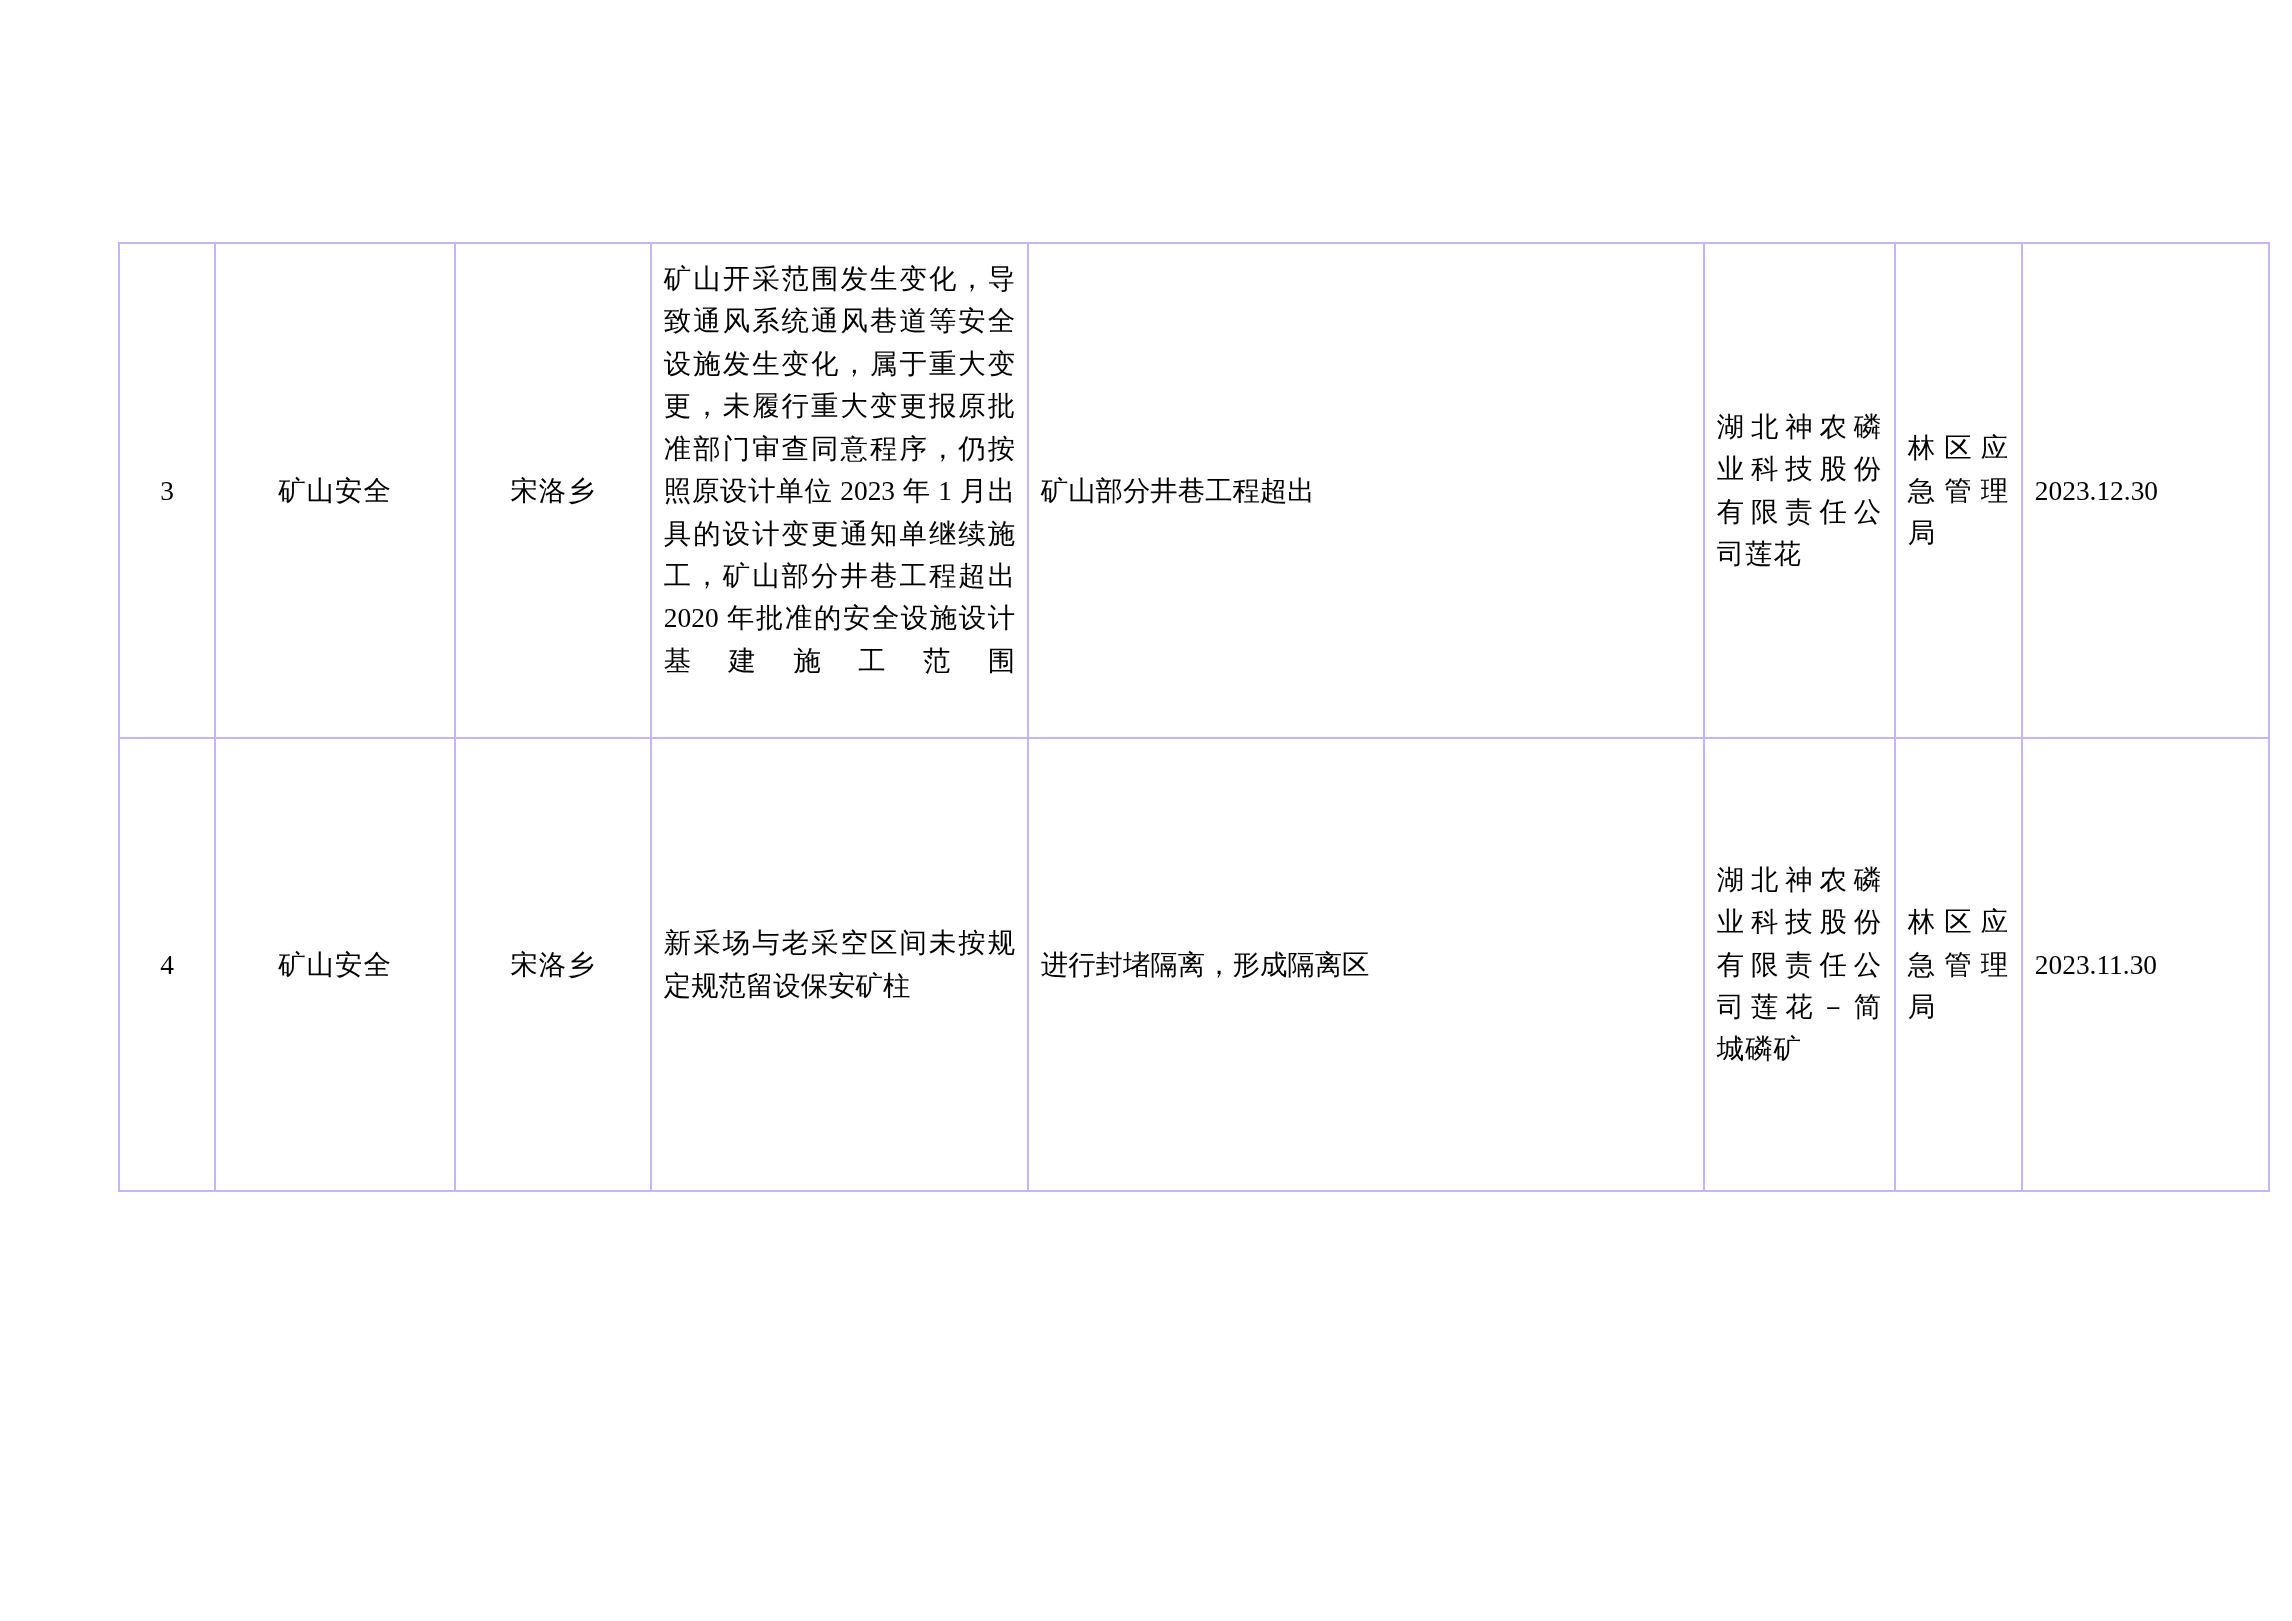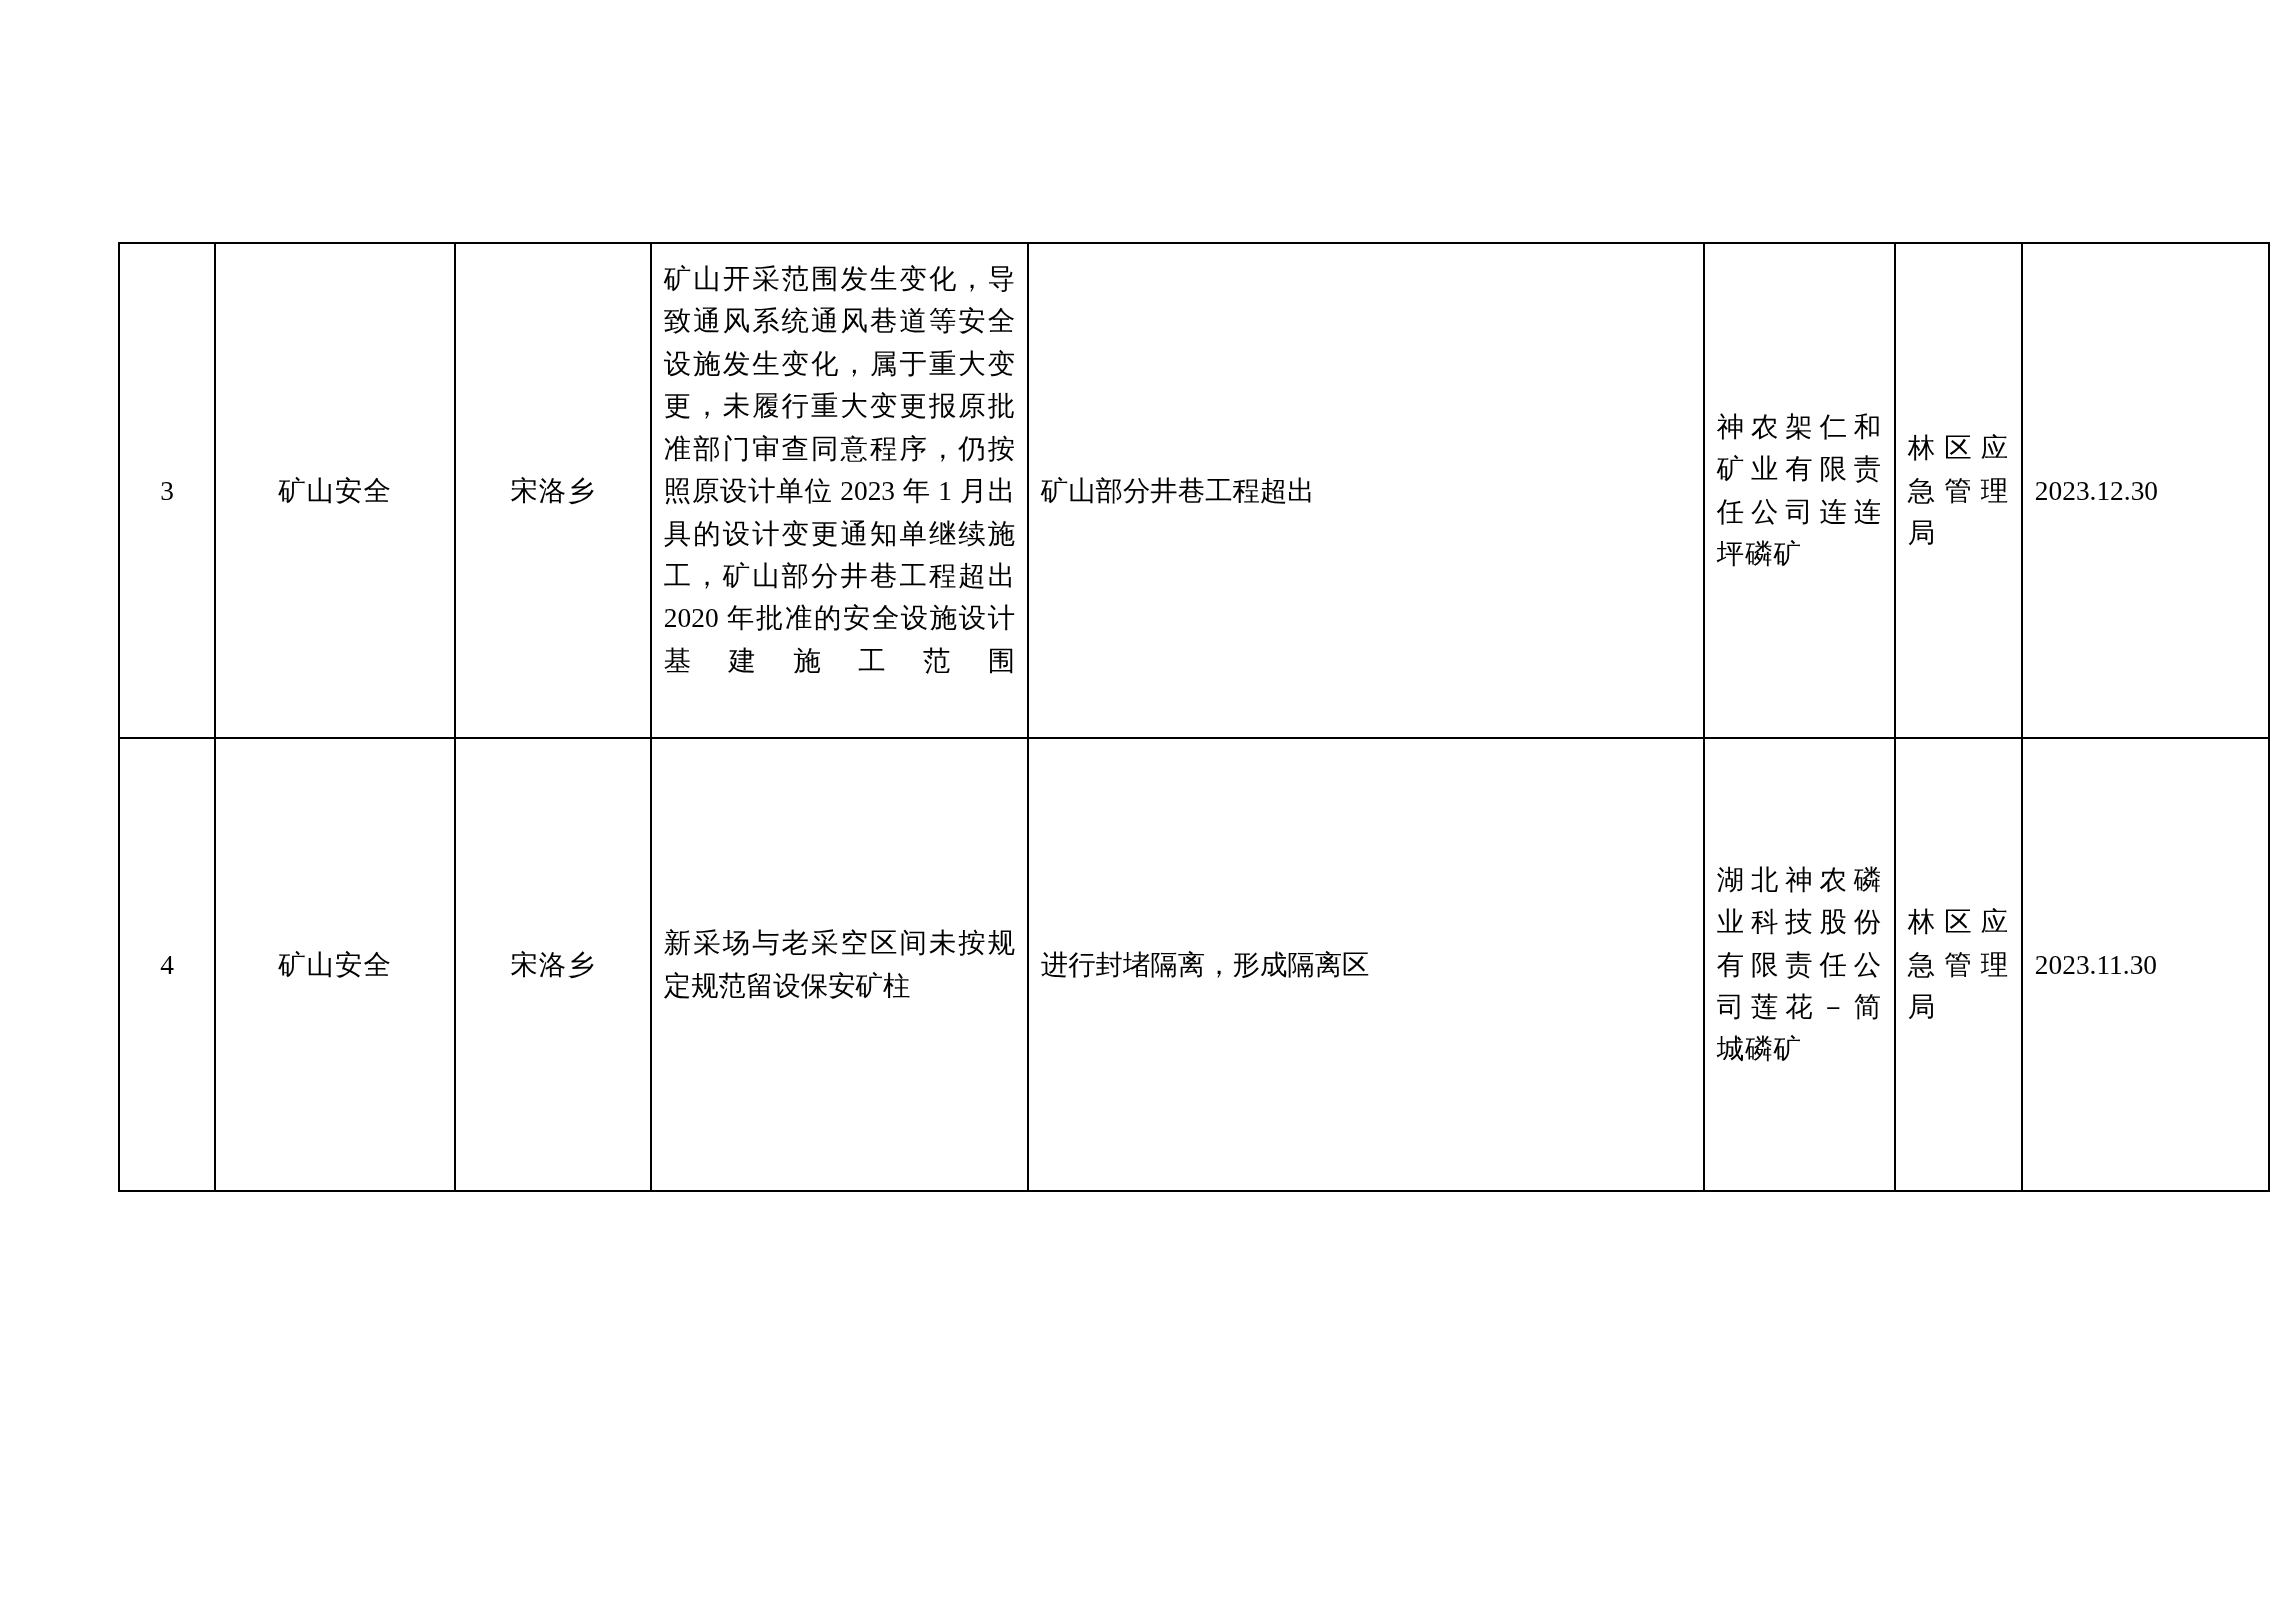--- a/index.html
+++ b/index.html
@@ -24,21 +24,21 @@
   }
   .doc-table {
     position: absolute;
     left: 118px;
     top: 242px;
     width: 2058px;
     border-collapse: collapse;
     table-layout: fixed;
   }
   .doc-table td {
-    border: 2px solid #000000;
+    border: 2px solid #c4b5fd;
     vertical-align: middle;
     padding: 9.8px 11.8px;
     font-size: 27.4px;
     line-height: 1.55;
   }
   
   .col-no     { width: 96px;  }
   .col-cat    { width: 240px; }
   .col-town   { width: 196px; }
   .col-issue  { width: 377px; }
@@ -78,21 +78,21 @@
       <col class="col-dept">
       <col class="col-date">
     </colgroup>
     <tbody>
       <tr class="row-1">
         <td class="cell-no">3</td>
         <td class="cell-cat">矿山安全</td>
         <td class="cell-town">宋洛乡</td>
         <td class="cell-issue full">矿山开采范围发生变化，导致通风系统通风巷道等安全设施发生变化，属于重大变更，未履行重大变更报原批准部门审查同意程序，仍按照原设计单位 2023 年 1 月出具的设计变更通知单继续施工，矿山部分井巷工程超出 2020 年批准的安全设施设计基建施工范围</td>
         <td class="cell-meas">矿山部分井巷工程超出</td>
-        <td class="cell-unit">神农架仁和矿业有限责任公司连连坪磷矿</td>
+        <td class="cell-unit">湖北神农磷业科技股份有限责任公司莲花</td>
         <td class="cell-dept">林区应急管理局</td>
         <td class="cell-date">2023.12.30</td>
       </tr>
       <tr class="row-2">
         <td class="cell-no">4</td>
         <td class="cell-cat">矿山安全</td>
         <td class="cell-town">宋洛乡</td>
         <td class="cell-issue">新采场与老采空区间未按规定规范留设保安矿柱</td>
         <td class="cell-meas">进行封堵隔离，形成隔离区</td>
         <td class="cell-unit">湖北神农磷业科技股份有限责任公司莲花－简城磷矿</td>

